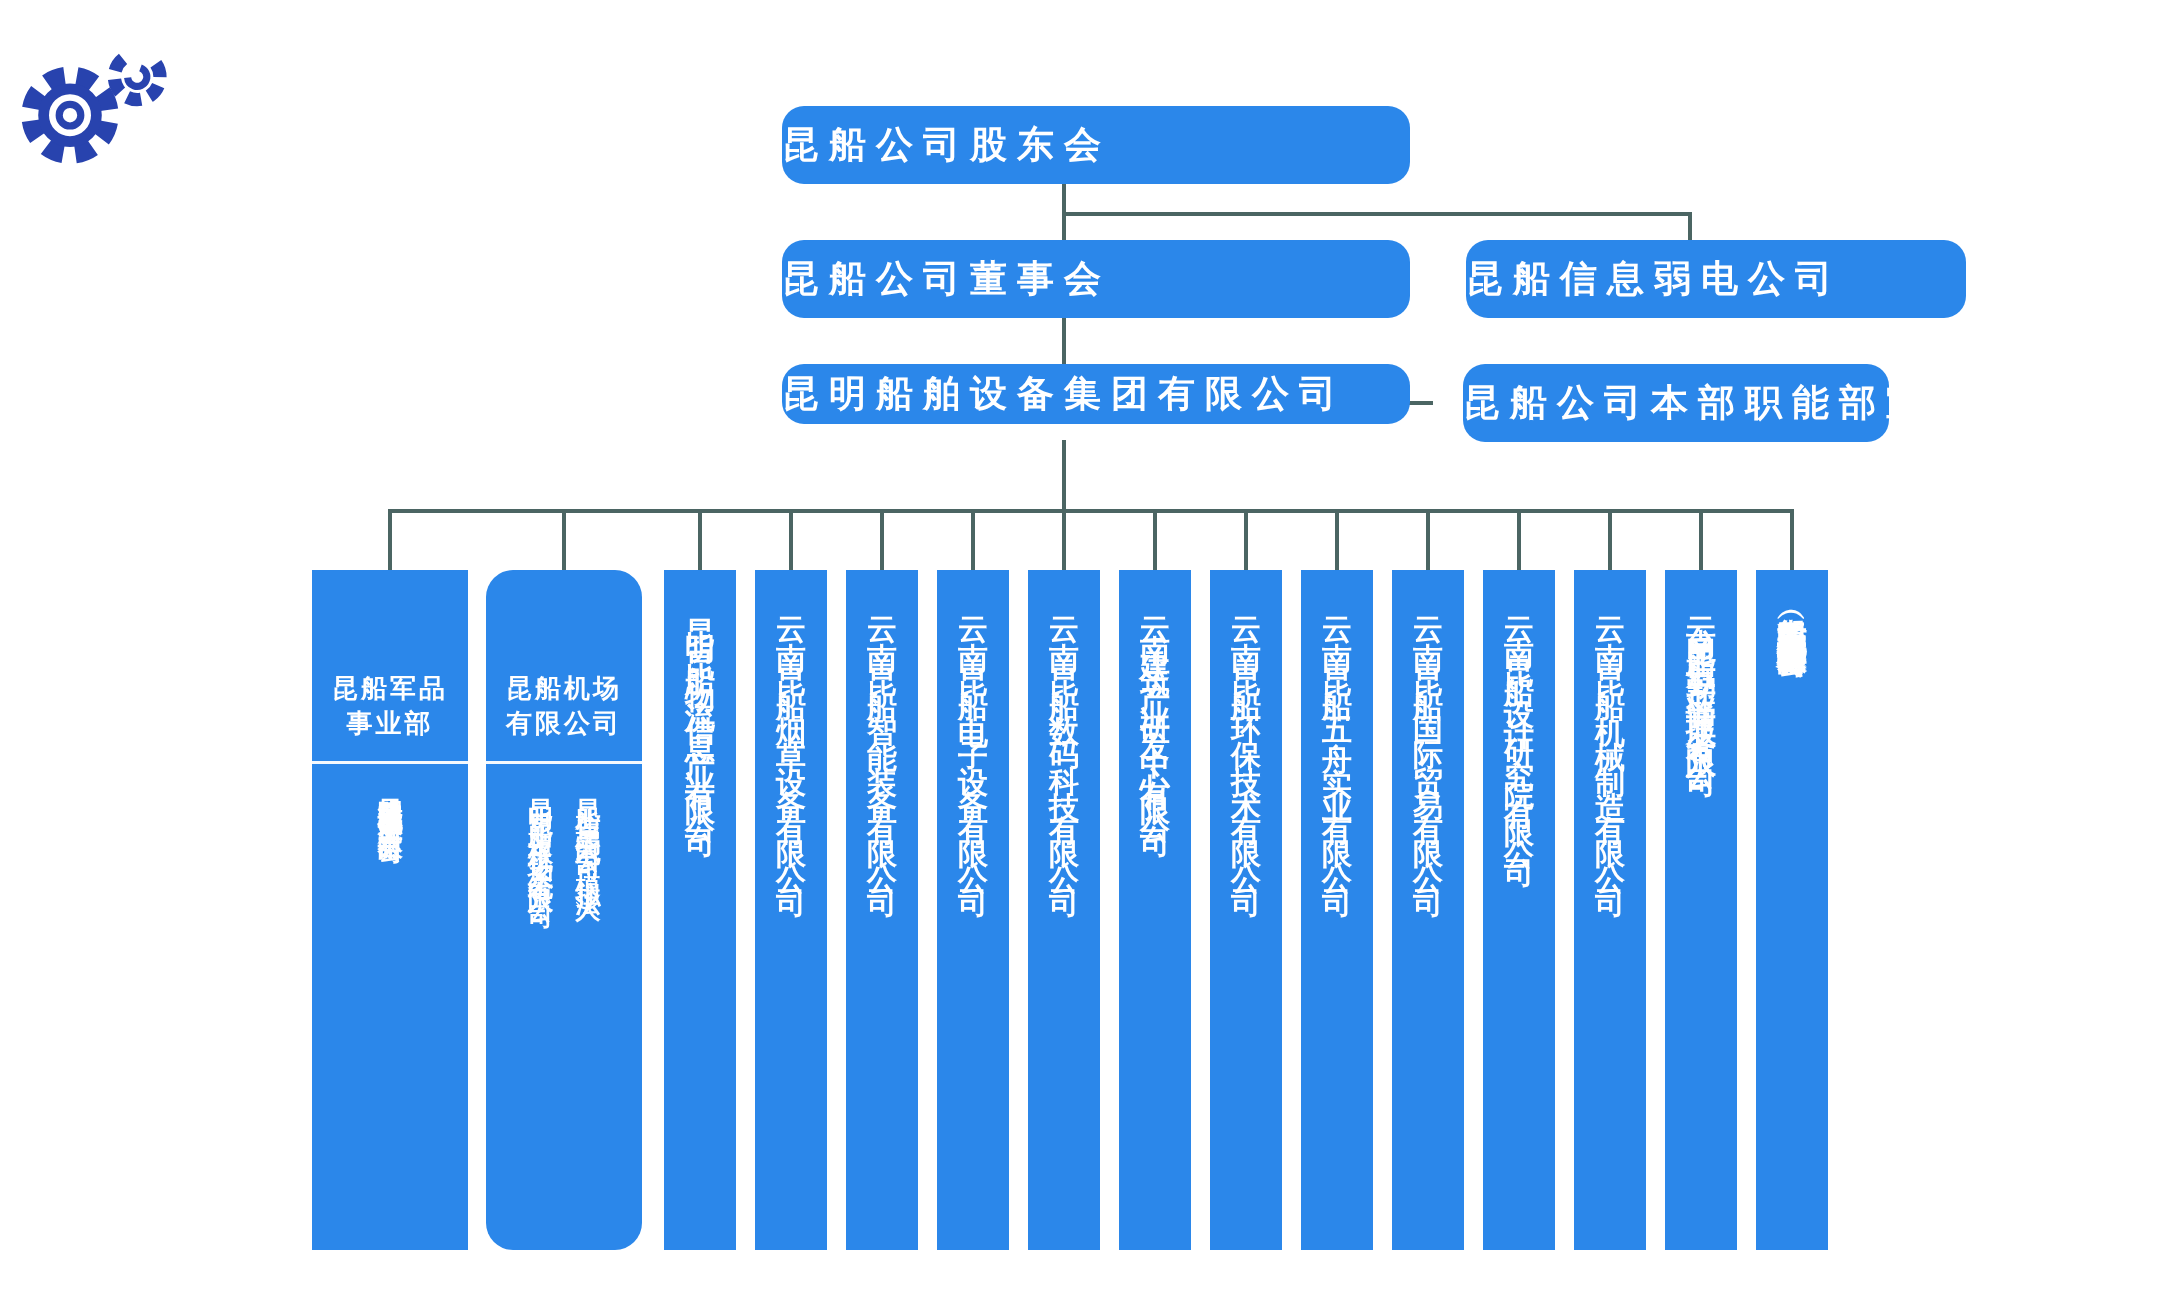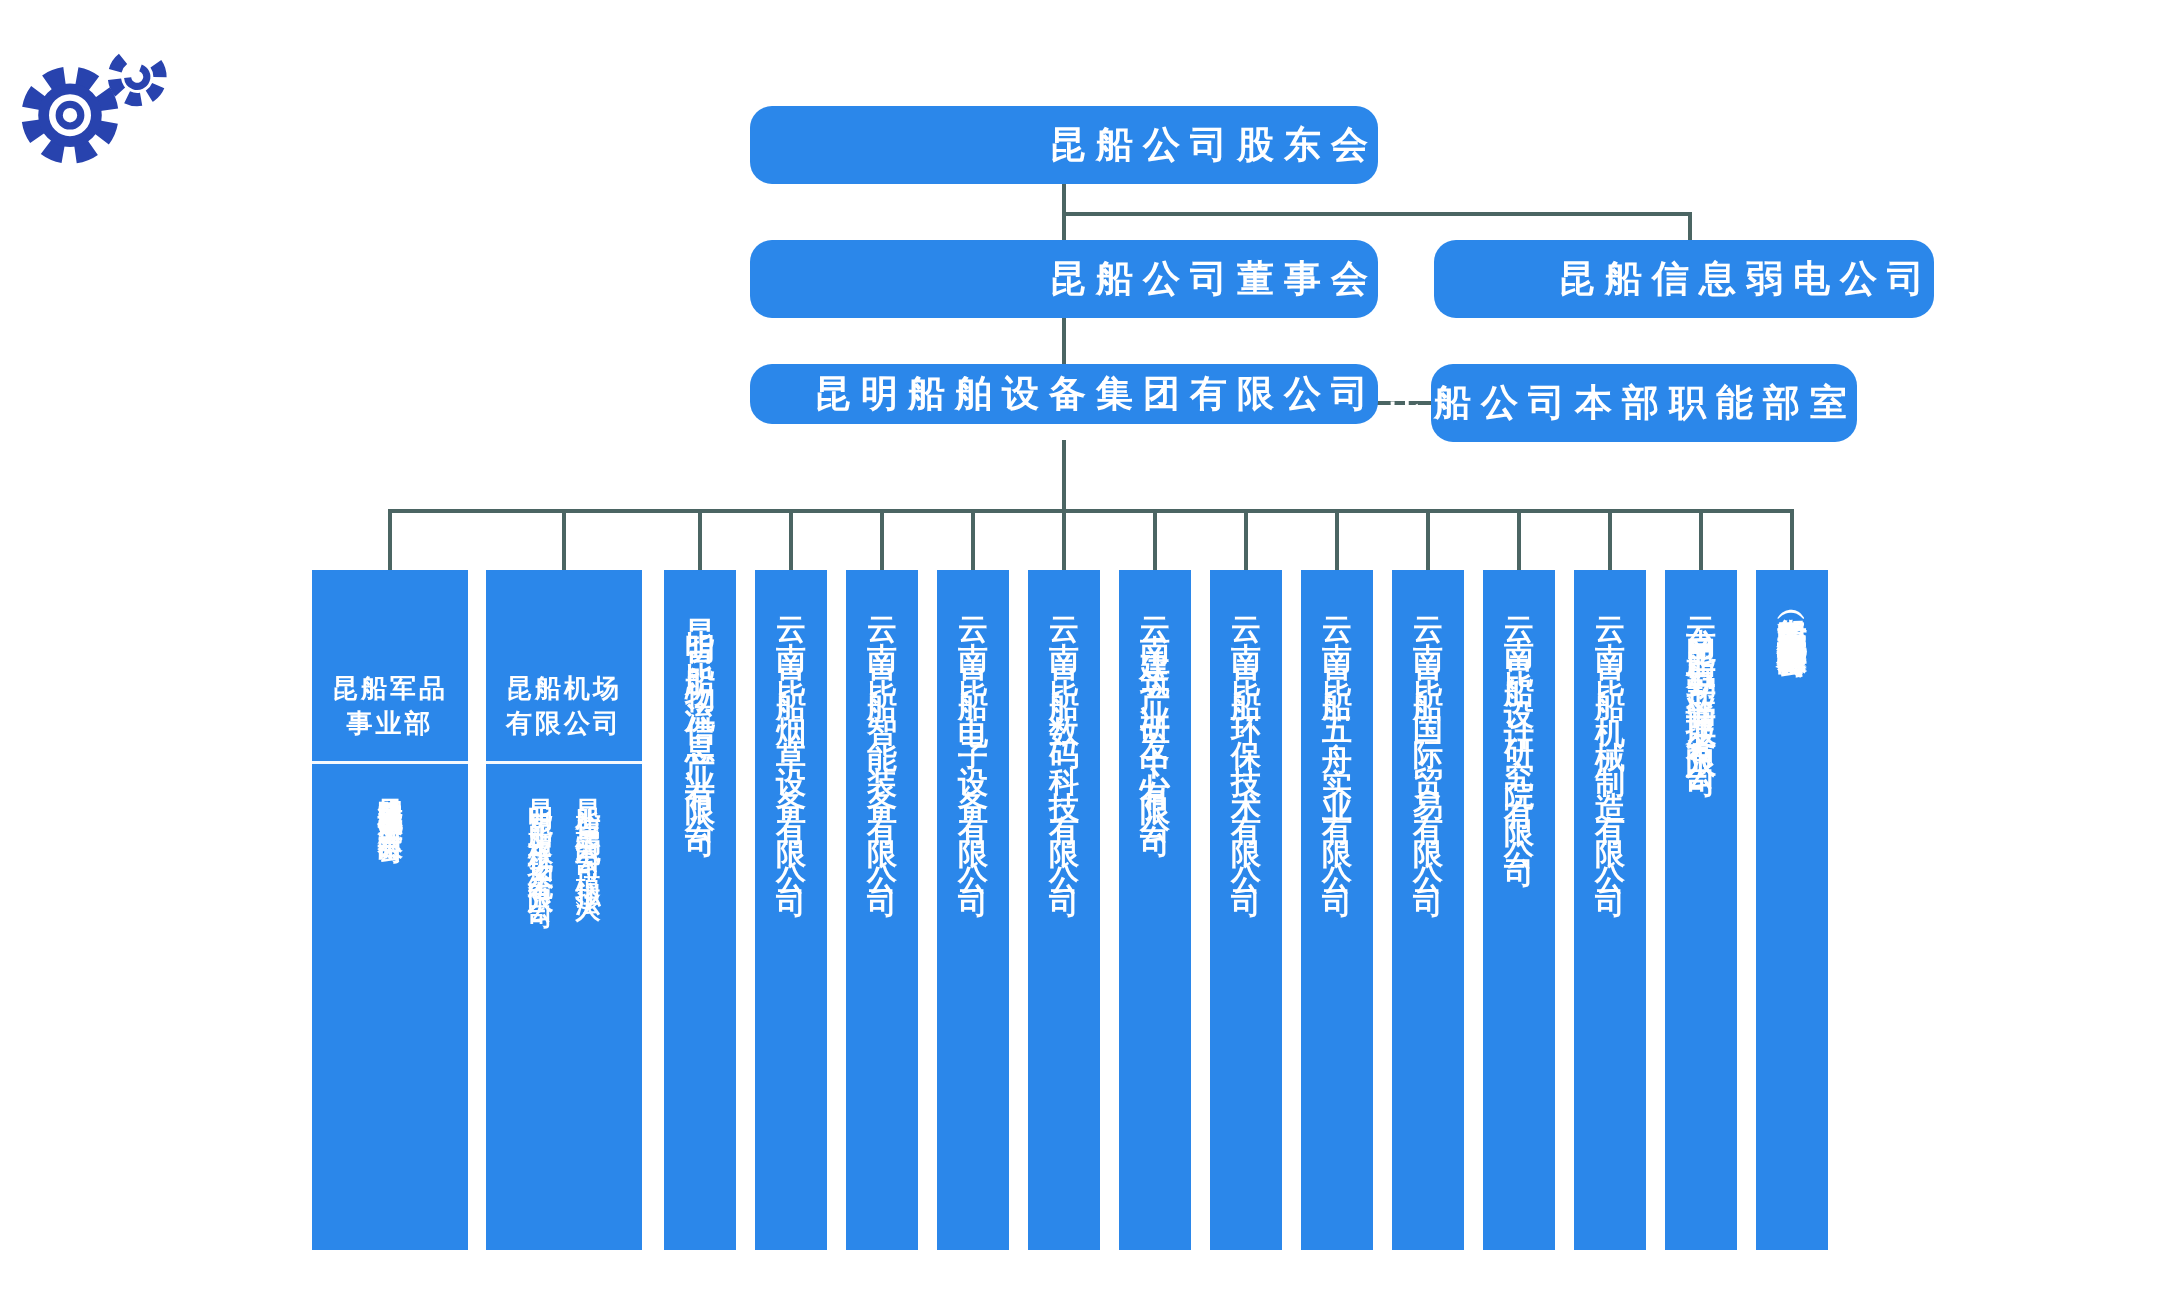--- a/index.html
+++ b/index.html
@@ -11,23 +11,24 @@
   .stage{
     position:relative;width:2178px;height:1304px;background:#fff;overflow:hidden;
     font-family:"DejaVu Sans","Liberation Sans",sans-serif;
   }
   svg.connectors{position:absolute;left:0;top:0;pointer-events:none;}
   #linegroup{stroke:var(--line);}
   .logo{position:absolute;left:10px;top:28px;}
   .logo circle{stroke:var(--logo-blue);}
   .box{
     position:absolute;background:var(--blue);color:#fff;
-    display:flex;align-items:center;justify-content:flex-end;
+    display:flex;align-items:center;justify-content:flex-start;
     border-radius:22px;font-size:37px;font-weight:700;letter-spacing:10px;
     white-space:nowrap;
+    margin-left:32px;
   }
   .col{
     position:absolute;background:var(--blue);color:#fff;overflow:hidden;
   }
   .col.plain{display:flex;justify-content:center;}
   .vwrap{writing-mode:vertical-rl;text-orientation:mixed;}
   .plainwrap{margin:24px 0;}
   .vline{line-height:1;font-weight:600;white-space:nowrap;}
   .dept{display:flex;flex-direction:column;}
   .dept-header{
@@ -105,21 +106,21 @@
       <div class="dept-header">
         <div>昆船军品</div>
         <div>事业部</div>
       </div>
       <div class="dept-body">
         <div class="vwrap">
           <div class="vline" style="font-size: 25px; height: 458px; letter-spacing: 2.0625px;">昆明海威机电技术研究所(有限公司)</div>
         </div>
       </div>
     </div>
-    <div class="col dept" style="left: 486px; top: 570px; width: 156px; height: 680px;">
+    <div class="col dept" style="left: 486px; top: 570px; width: 156px; height: 680px; border-radius: 27px;">
       <div class="dept-header">
         <div>昆船机场</div>
         <div>有限公司</div>
       </div>
       <div class="dept-body">
         <div class="vwrap">
           <div class="vline" style="font-size: 25px; height: 458px; letter-spacing: 8.30769px;">昆船信息弱电公司（模拟法人）</div>
           <div class="vline" style="font-size: 25px; height: 458px; letter-spacing: 8.30769px;">昆明昆船逻根机场系统有限公司</div>
         </div>
       </div>

